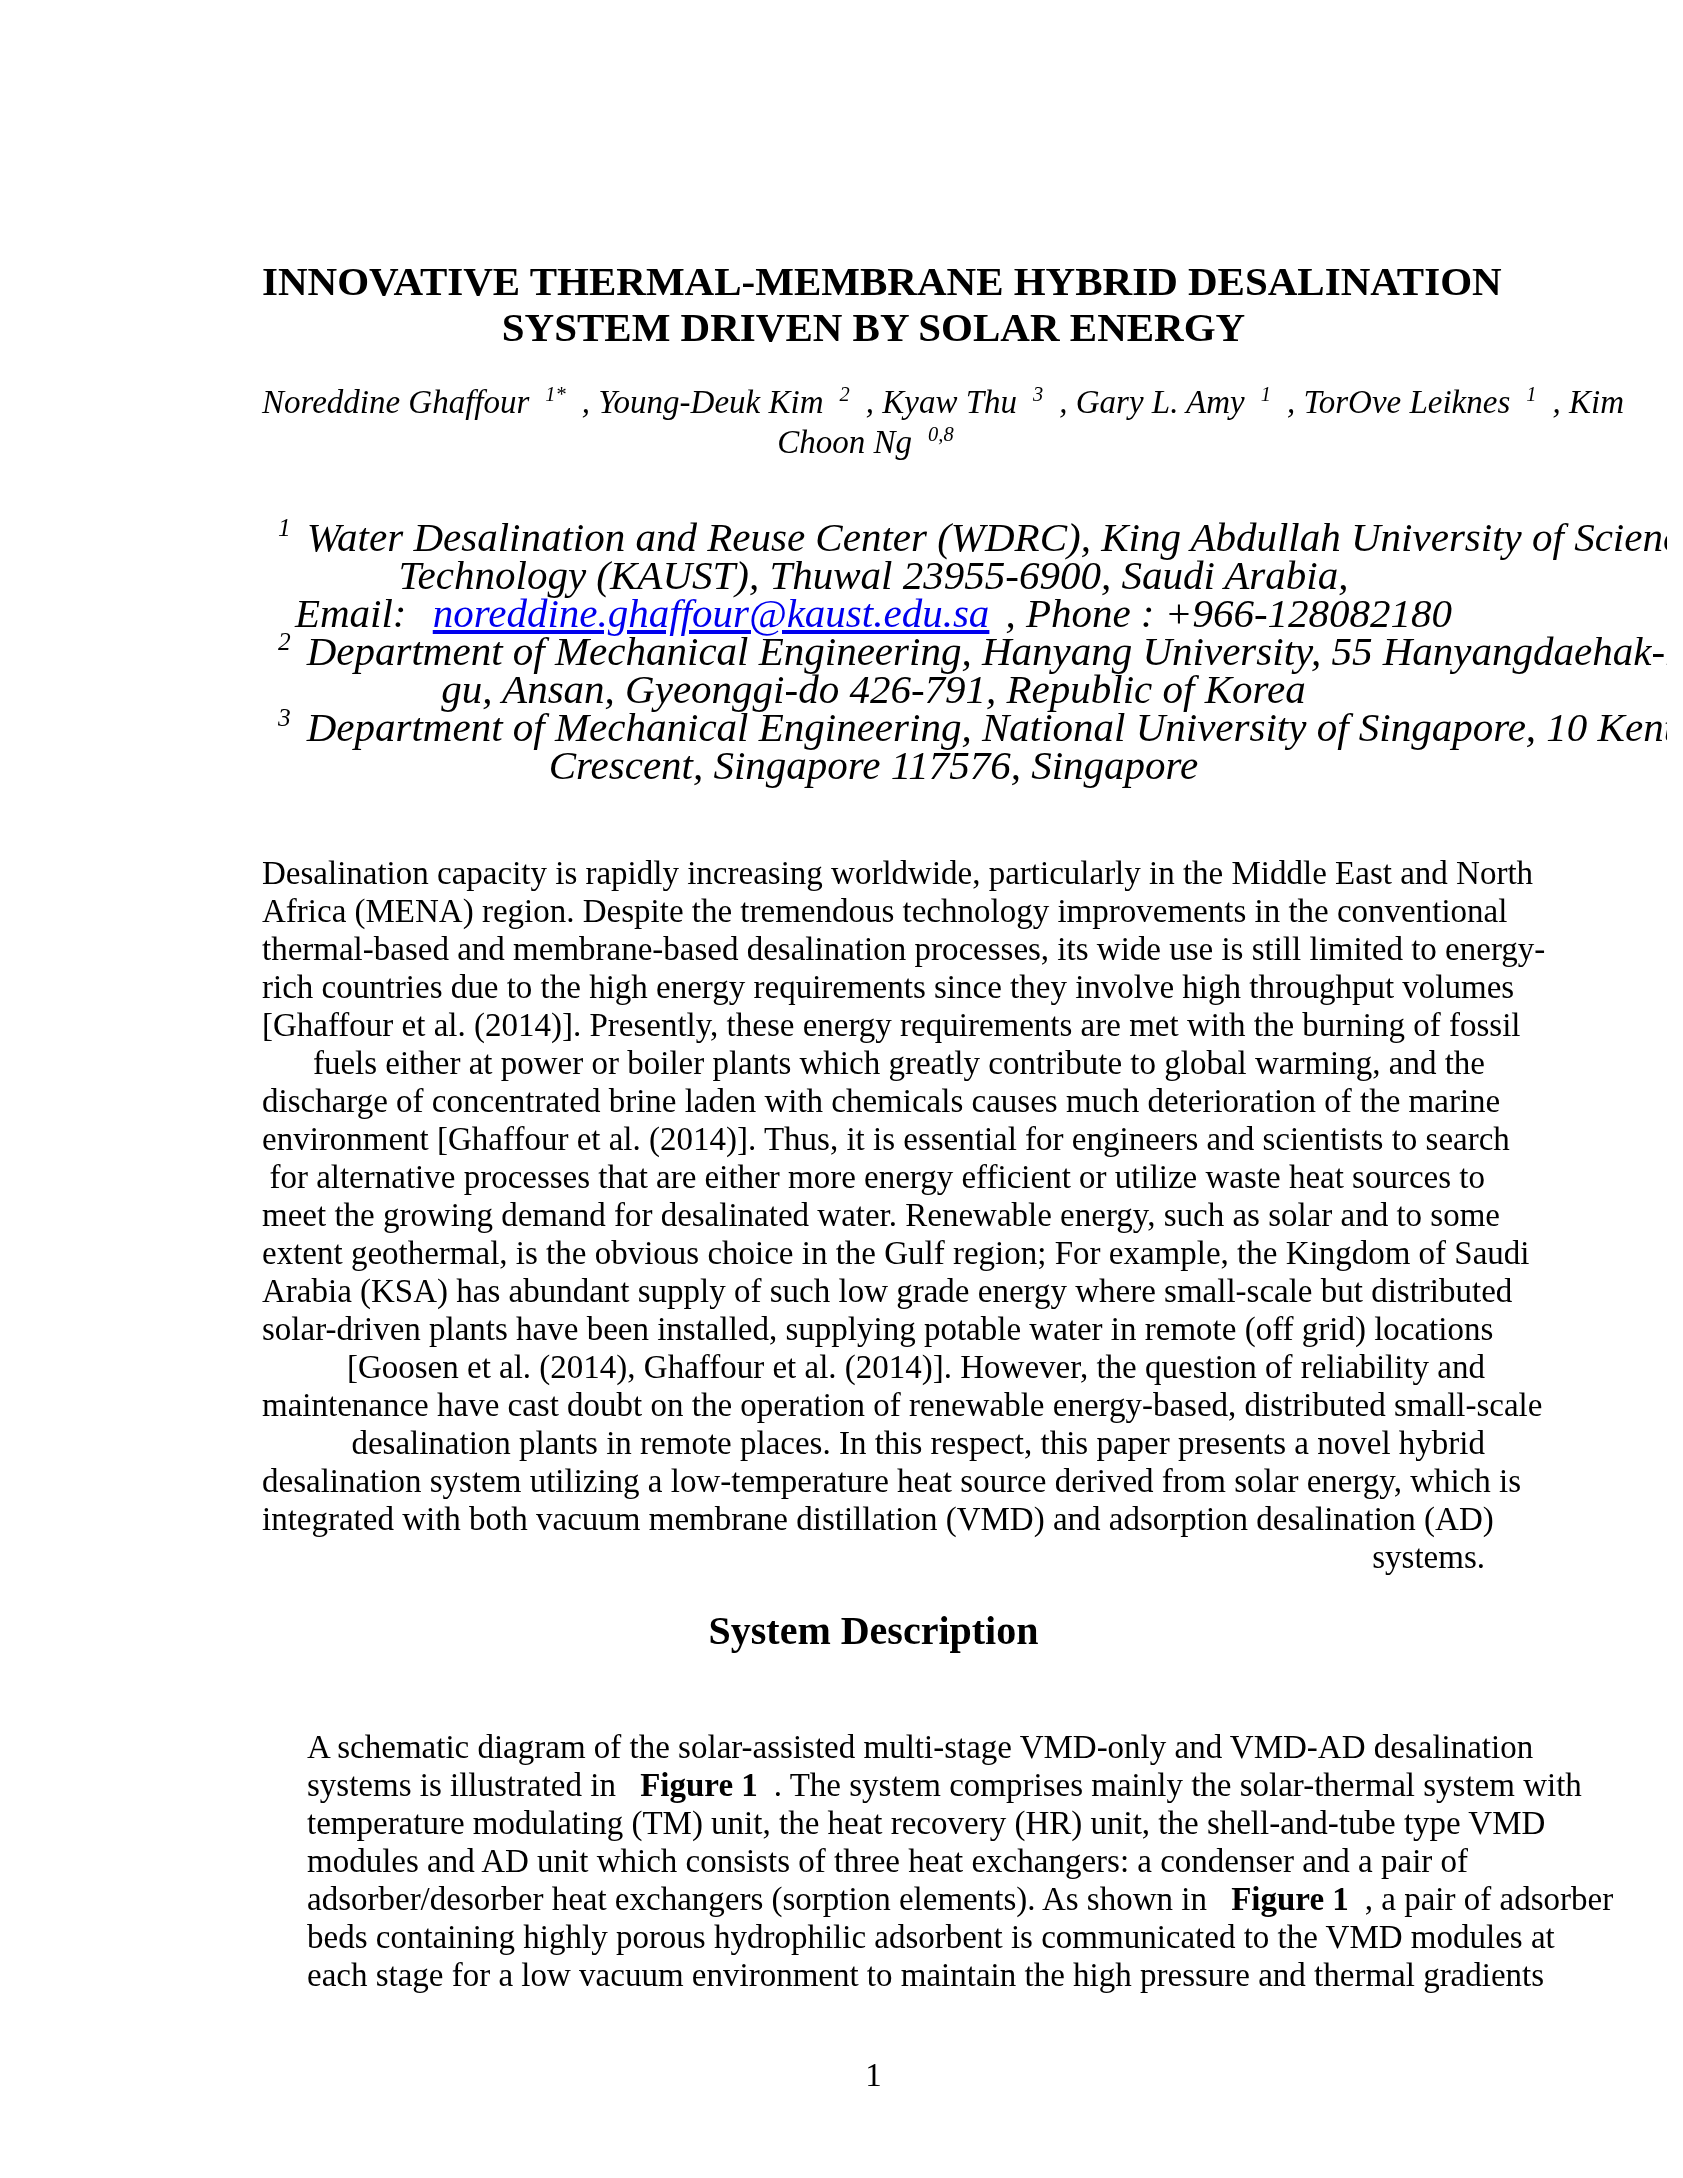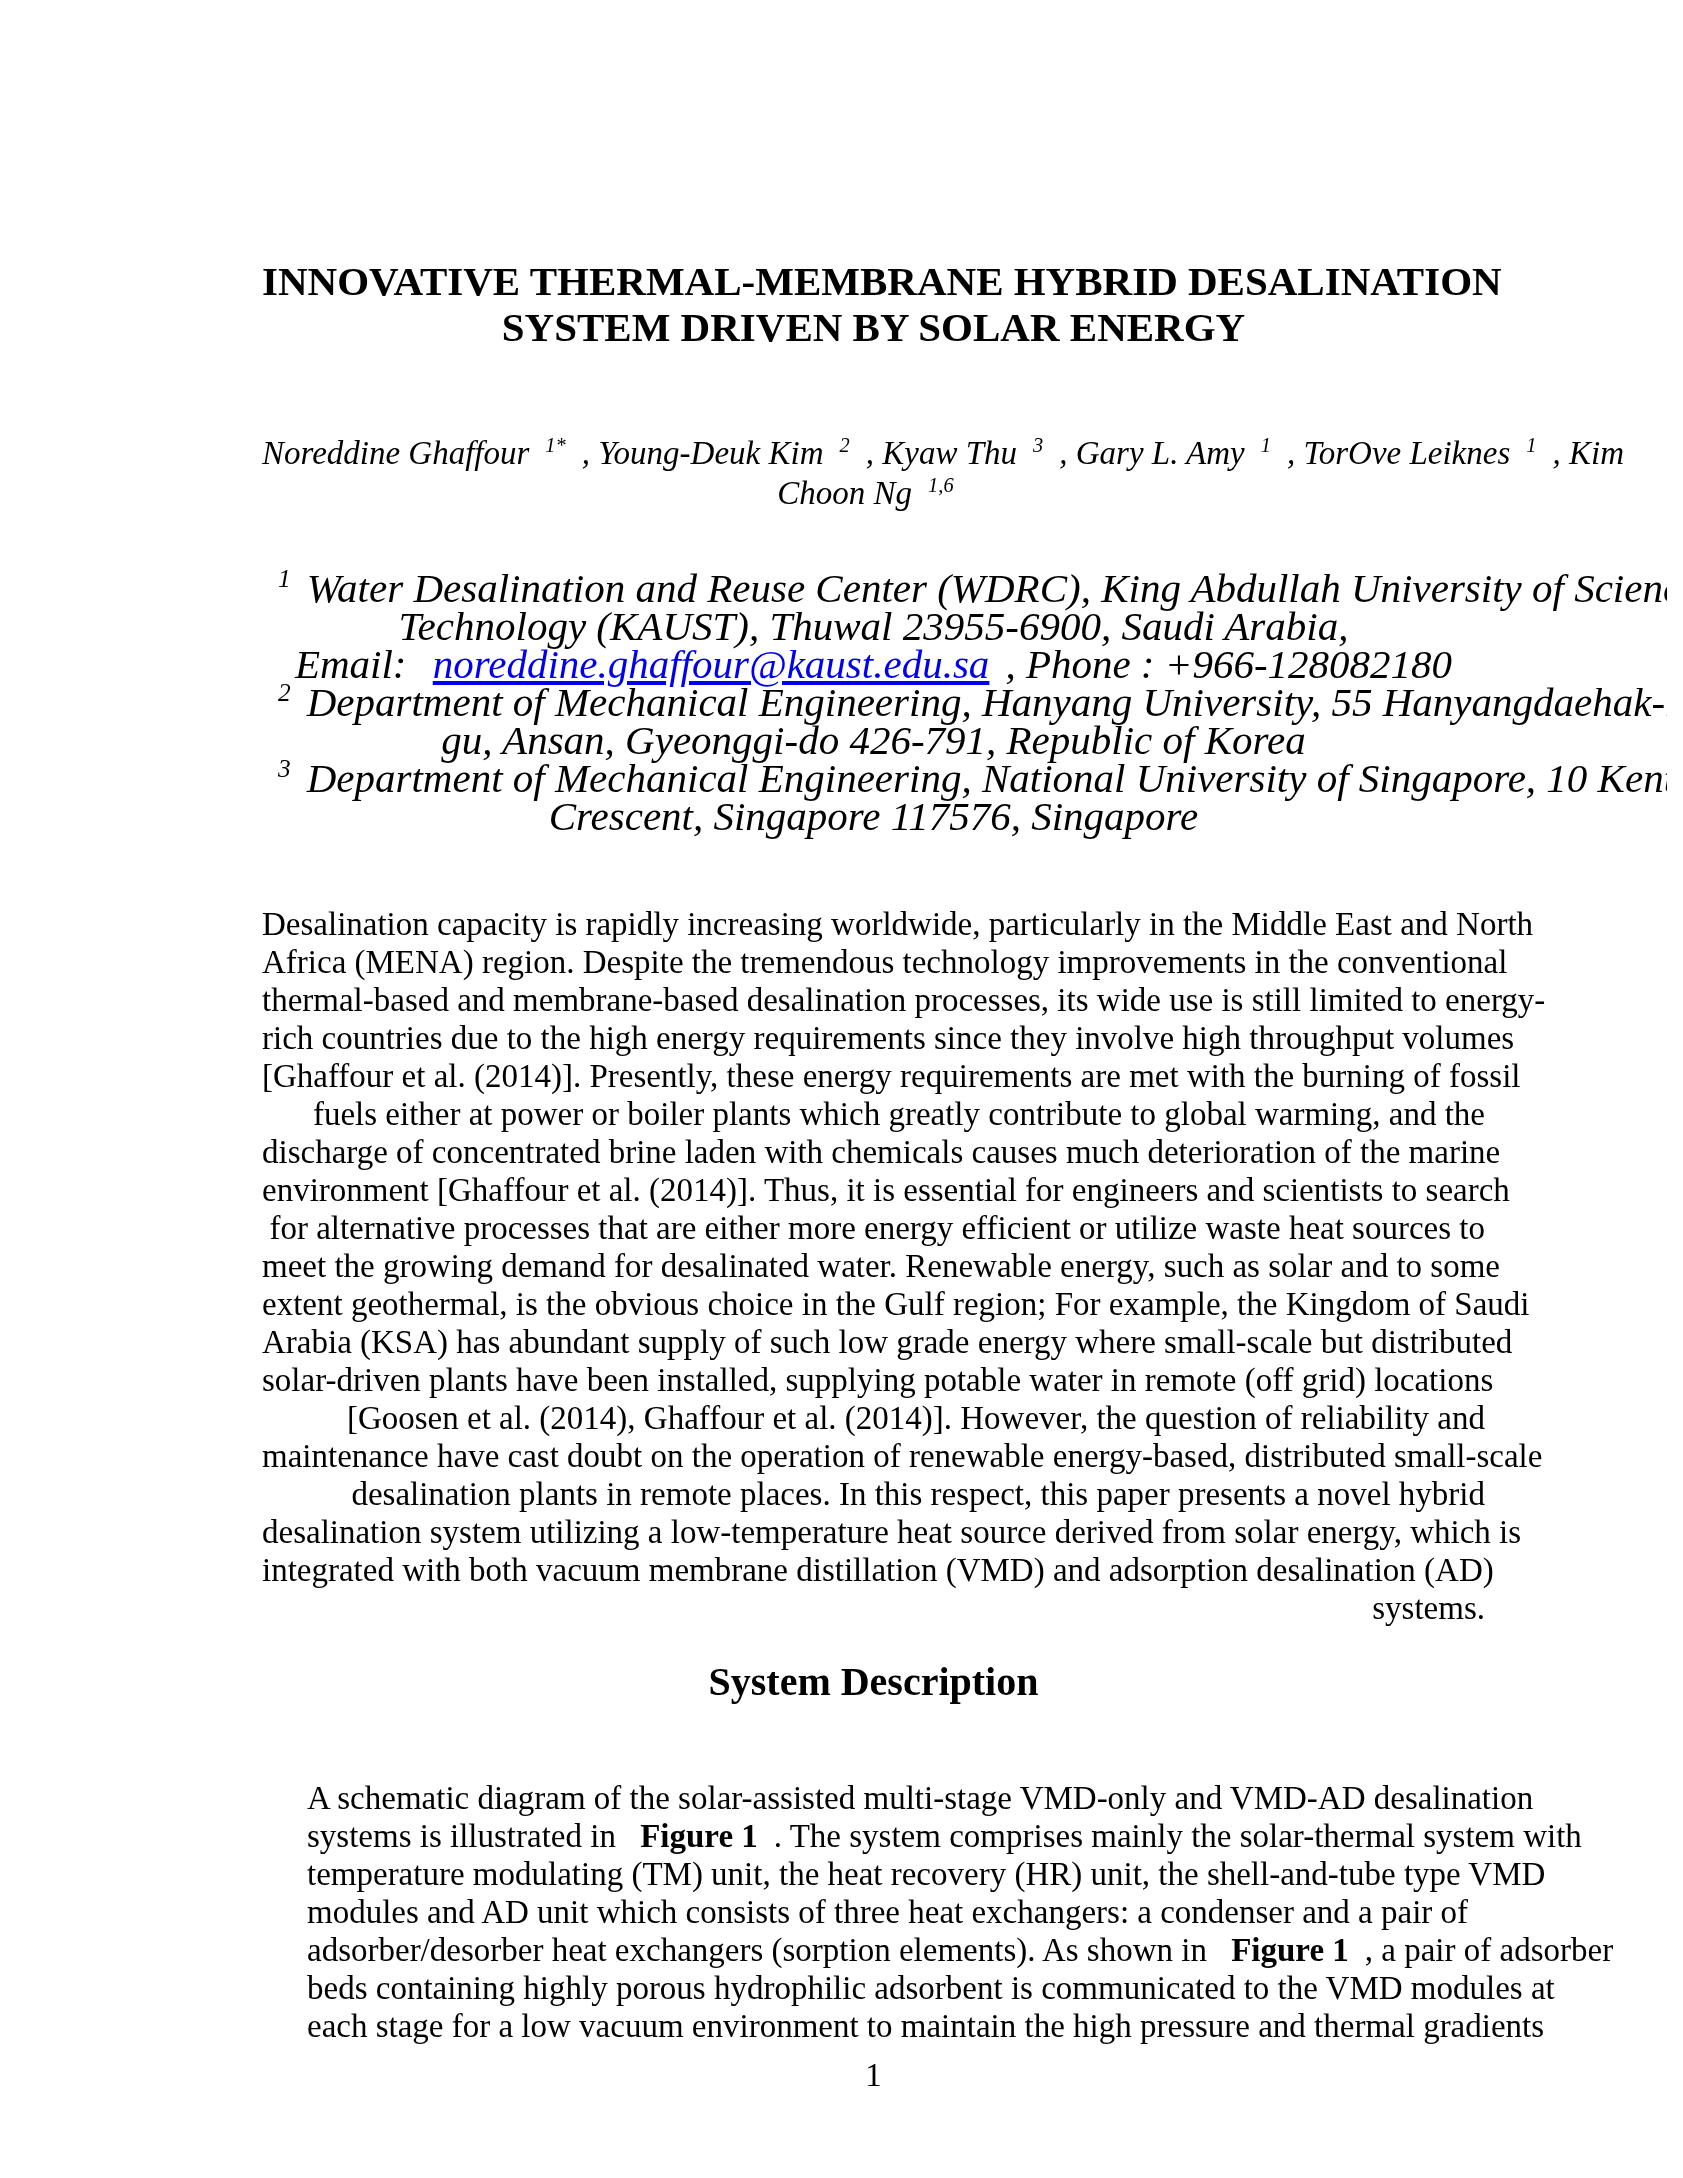--- a/index.html
+++ b/index.html
@@ -16,21 +16,20 @@
   .content { padding: 0 198px; }
   .title {
     margin-top: 194px;
     font-size: 41px;
     line-height: 46px;
     font-weight: bold;
     text-align: center;
     white-space: pre;
   }
   .authors {
-    margin-top: 51px;
     font-size: 33px;
     line-height: 40px;
     font-style: italic;
     text-align: center;
     white-space: pre;
   }
   .affiliations {
     margin-top: 24px;
     font-size: 41px;
     line-height: 38px;
@@ -77,21 +76,21 @@
 </head>
 <body>
 
 <div class="page">
   <div class="content">
 
     <h1 class="title">INNOVATIVE THERMAL-MEMBRANE HYBRID DESALINATION
 SYSTEM DRIVEN BY SOLAR ENERGY</h1>
 
     <div class="authors">Noreddine Ghaffour<sup>1*</sup>, Young-Deuk Kim<sup>2</sup>, Kyaw Thu<sup>3</sup>, Gary L. Amy<sup>1</sup>, TorOve Leiknes<sup>1</sup>, Kim
-Choon Ng<sup>1,6</sup></div>
+Choon Ng<sup>0,8</sup></div>
 
     <div class="affiliations"><sup>1</sup>Water Desalination and Reuse Center (WDRC), King Abdullah University of Science and
 Technology (KAUST), Thuwal 23955-6900, Saudi Arabia,
 Email: <a class="link">noreddine.ghaffour@kaust.edu.sa</a>, Phone : +966-128082180
 <sup>2</sup>Department of Mechanical Engineering, Hanyang University, 55 Hanyangdaehak-ro,  Sangnok-
 gu, Ansan, Gyeonggi-do 426-791, Republic of Korea
 <sup>3</sup>Department of Mechanical Engineering, National University of Singapore, 10 Kent Ridge
 Crescent, Singapore 117576, Singapore</div>
 
 

